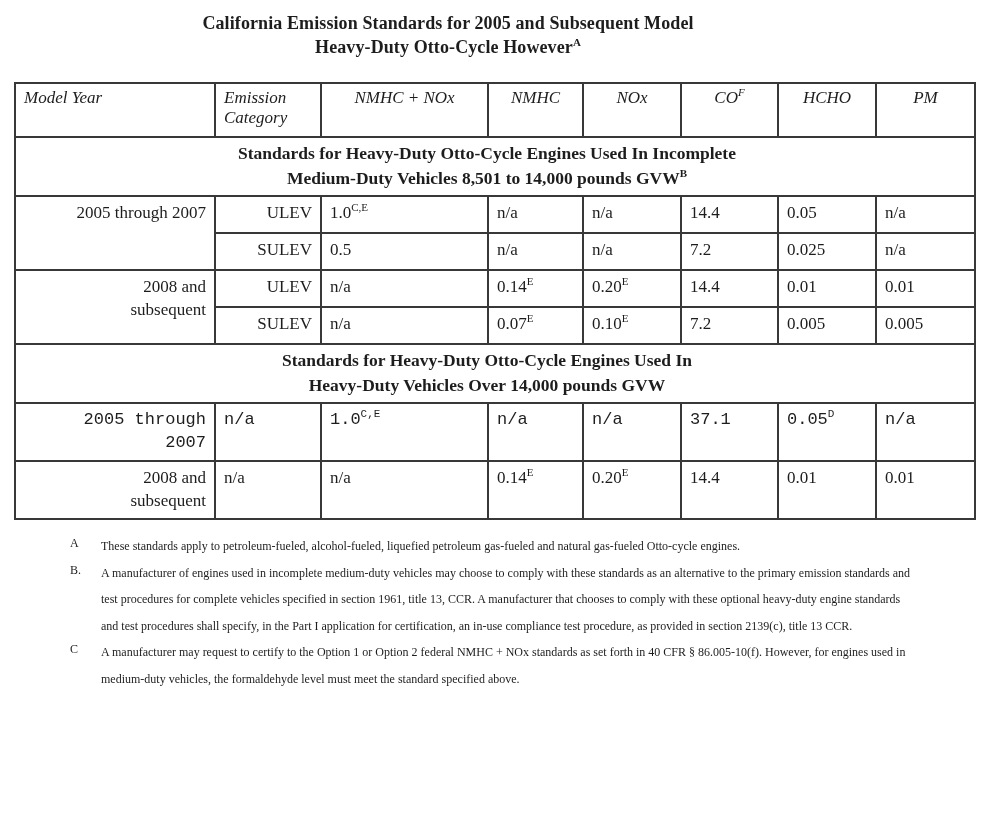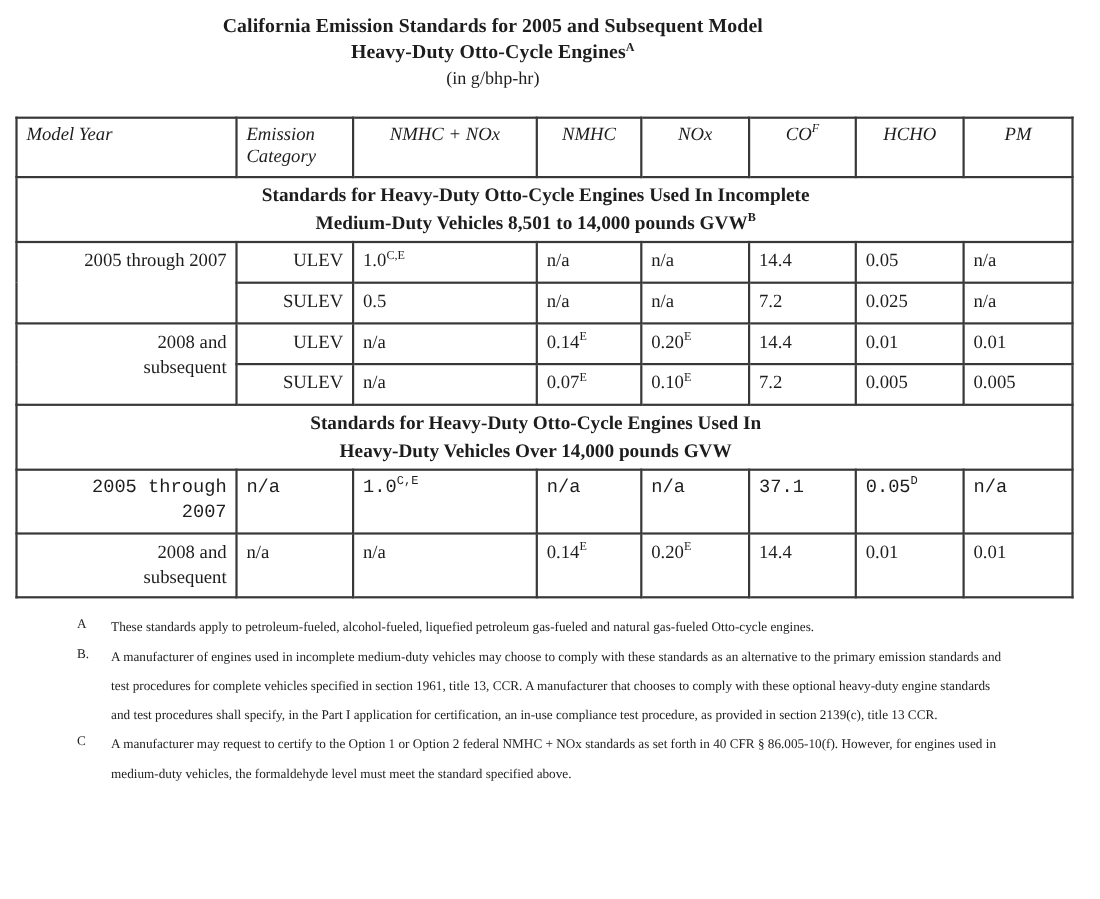--- a/index.html
+++ b/index.html
@@ -85,22 +85,21 @@
     width: 815px;
   }
 </style>
 </head>
 <body>
 
 <div class="page">
 
   <header class="doc-header">
     <div class="title-line">California Emission Standards for 2005 and Subsequent Model</div>
-    <div class="title-line"><span>Heavy-Duty Otto-Cycle Engines</span><sup>A</sup></div>
-    <div class="units-line">(in g/bhp-hr)</div>
+    <div class="title-line"><span>Heavy-Duty Otto-Cycle However</span><sup>A</sup></div>
   </header>
 
   <table class="standards">
     <colgroup>
       <col style="width:200px">
       <col style="width:106px">
       <col style="width:167px">
       <col style="width:95px">
       <col style="width:98px">
       <col style="width:97px">

